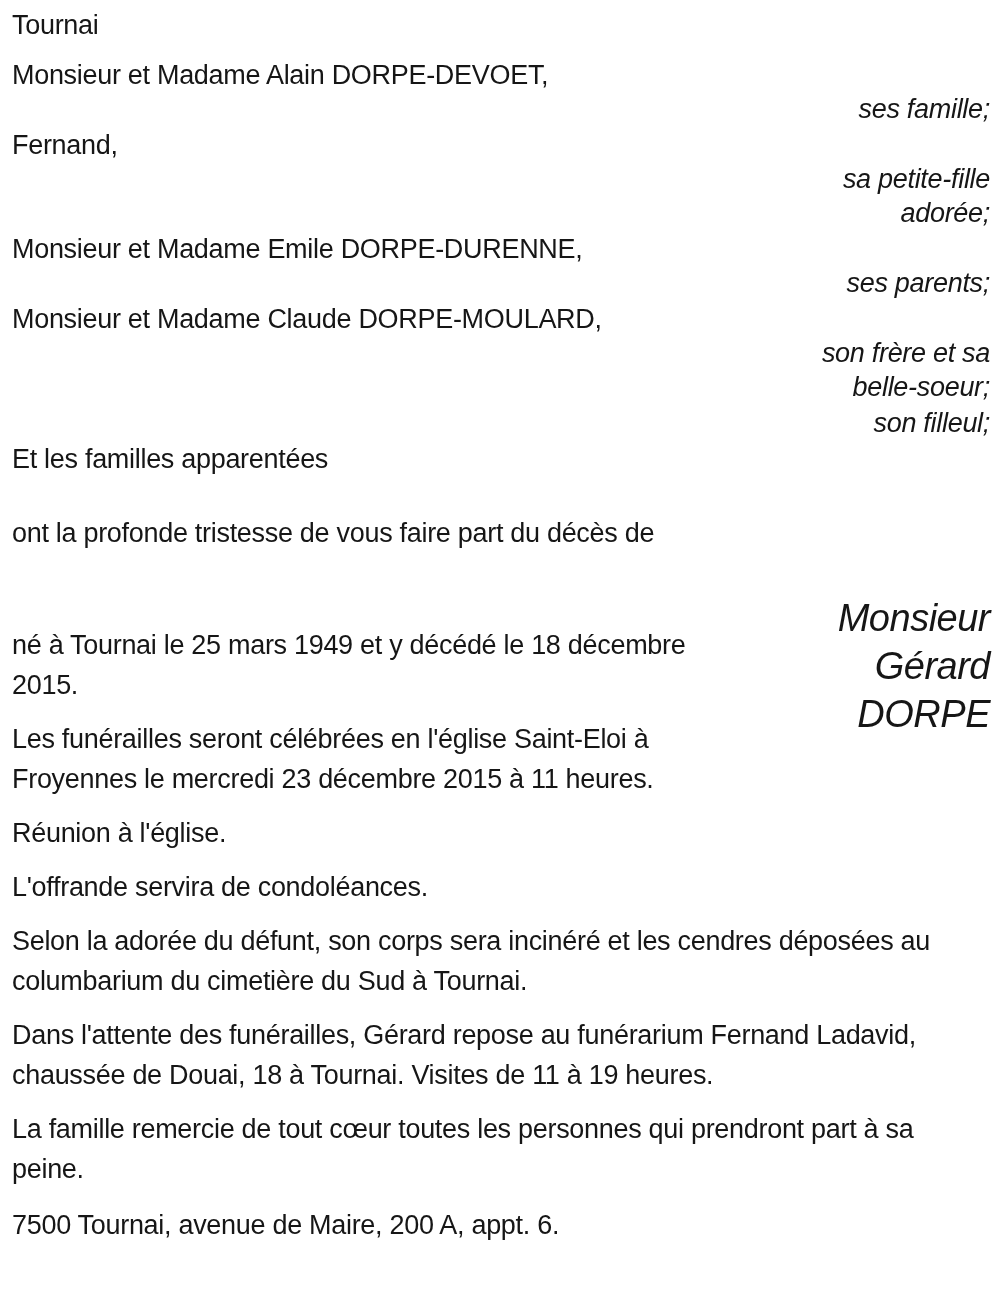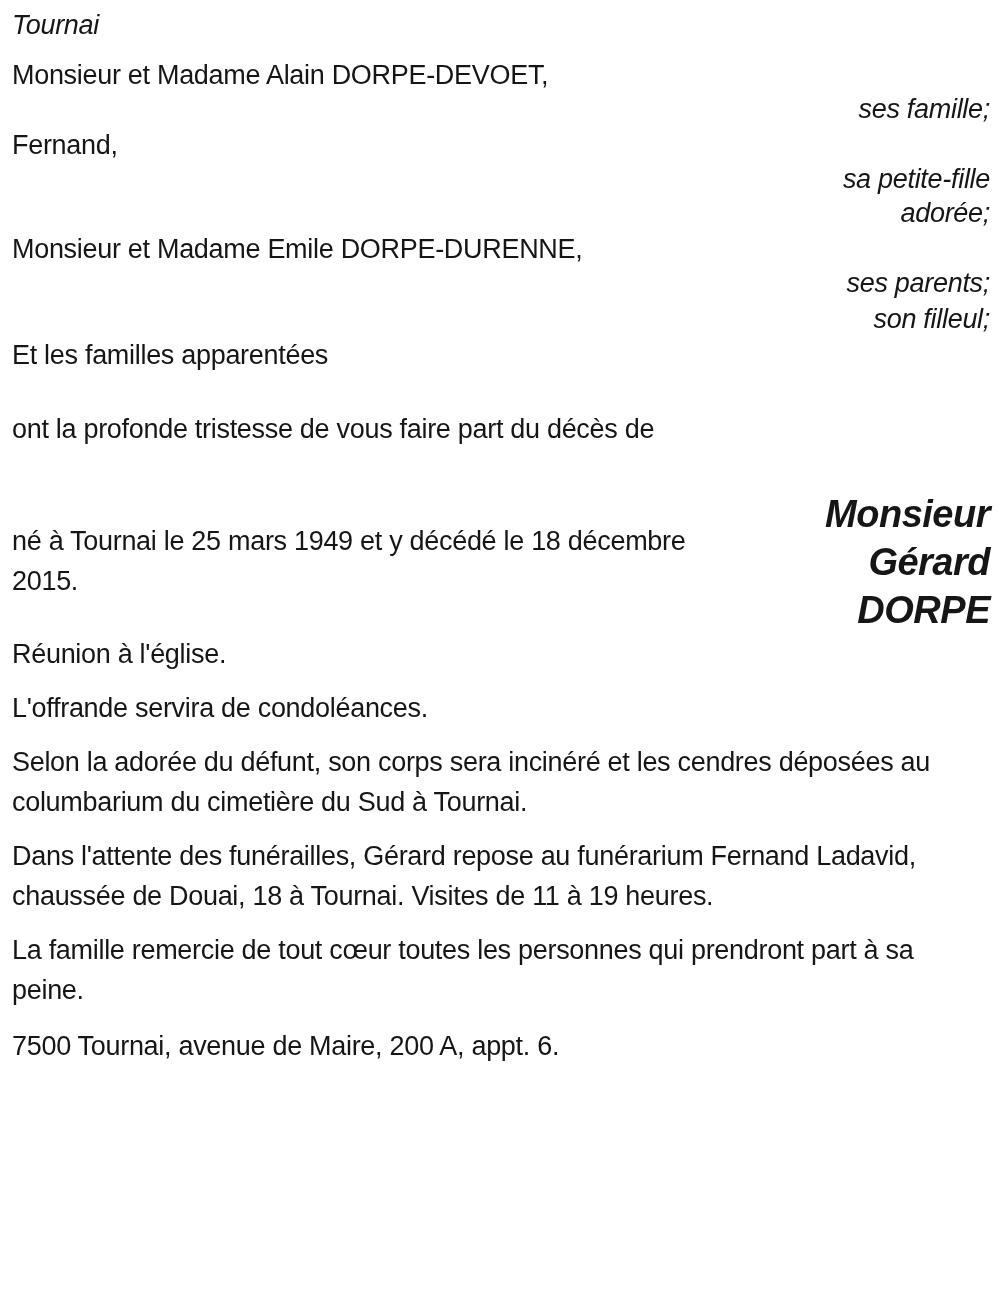--- a/index.html
+++ b/index.html
@@ -18,21 +18,20 @@
   }
   .page {
     padding: 8px 10px 0 12px;
     width: 1000px;
   }
   
   .city {
     font-size: 27px;
     line-height: 34px;
     margin-bottom: 16px;
-    font-style: italic;
   }
   .family-row { margin-bottom: 2px; }
   .family-name {
     font-size: 27px;
     line-height: 34px;
   }
   .family-relation {
     font-size: 27px;
     line-height: 34px;
     font-style: italic;
@@ -55,21 +54,21 @@
     width: 730px;
     font-size: 27px;
     line-height: 40px;
     margin-top: 33px;
   }
   .main-left p { margin: 0 0 14px 0; }
   .deceased-name {
     flex: 1;
     text-align: right;
     font-style: italic;
-    font-weight: bold;
+    font-weight: normal;
     font-size: 38px;
     line-height: 48px;
     letter-spacing: -0.5px;
     padding-top: 2px;
   }
   
   .paragraphs p {
     font-size: 27px;
     line-height: 40px;
     margin: 0 0 14px 0;
@@ -96,33 +95,38 @@
     </div>
     <div class="family-row">
       <div class="family-name">Fernand,</div>
       <div class="family-relation">sa petite-fille adorée;</div>
     </div>
     <div class="family-row">
       <div class="family-name">Monsieur et Madame Emile DORPE-DURENNE,</div>
       <div class="family-relation">ses parents;</div>
     </div>
     <div class="family-row">
+      <div class="family-name">Monsieur et Madame Claude DORPE-MOULARD,</div>
+      <div class="family-relation">son frère et sa belle-soeur;</div>
+    </div>
+    <div class="family-row">
       <div class="family-relation">son filleul;</div>
     </div>
     <div class="family-row">
       <div class="family-name">Et les familles apparentées</div>
       <div class="family-relation"></div>
     </div>
   </div>
 
   <div class="announcement">ont la profonde tristesse de vous faire part du décès de</div>
 
   <div class="main-row">
     <div class="main-left">
       <p>né à Tournai le 25 mars 1949 et y décédé le 18 décembre 2015.</p>
+      <p>Les funérailles seront célébrées en l'église Saint-Eloi à Froyennes le mercredi 23 décembre 2015 à 11 heures.</p>
     </div>
     <div class="deceased-name">
       <div>Monsieur</div>
       <div>Gérard</div>
       <div>DORPE</div>
     </div>
   </div>
 
   <div class="paragraphs">
     <p>Réunion à l'église.</p>

